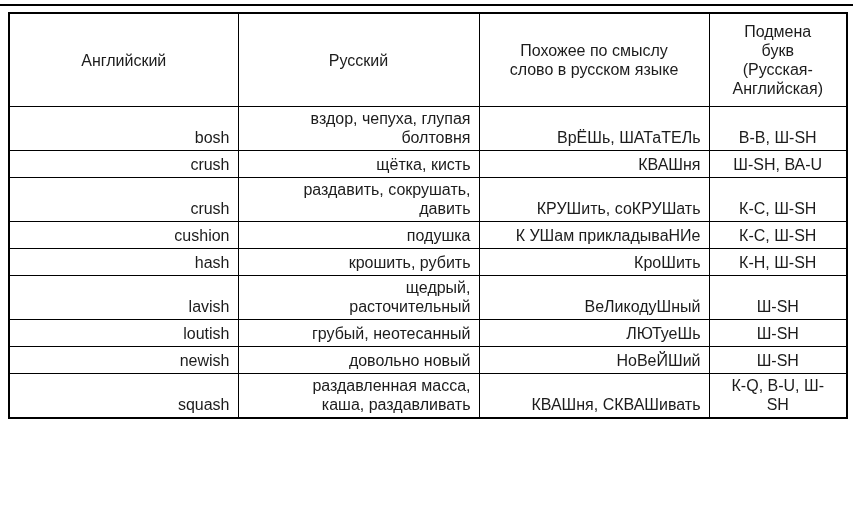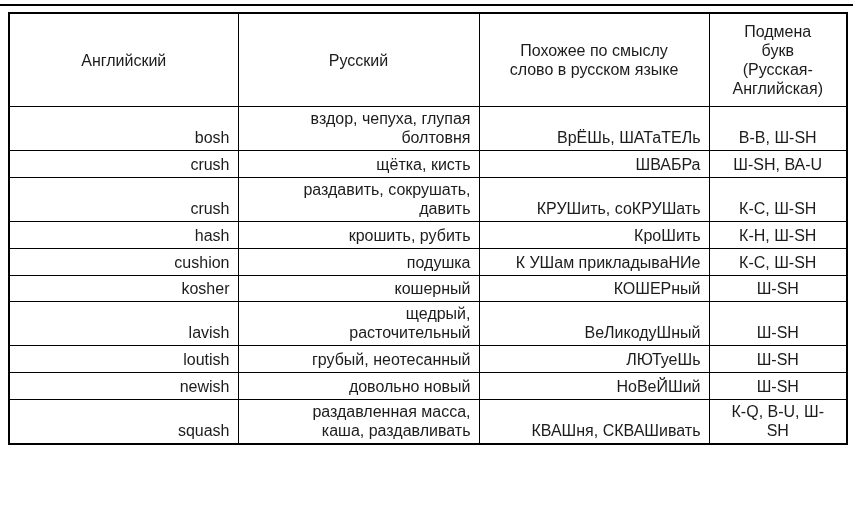--- a/index.html
+++ b/index.html
@@ -100,47 +100,41 @@
       <tr class="h39">
         <td class="col-en">bosh</td>
         <td class="col-ru">вздор, чепуха, глупая
 болтовня</td>
         <td class="col-sim">ВрЁШь, ШАТаТЕЛь</td>
         <td class="col-sub">В-B, Ш-SH</td>
       </tr>
       <tr class="h27">
         <td class="col-en">crush</td>
         <td class="col-ru">щётка, кисть</td>
-        <td class="col-sim">ШВАБРа</td>
+        <td class="col-sim">КВАШня</td>
         <td class="col-sub">Ш-SH, ВА-U</td>
       </tr>
       <tr class="h42">
         <td class="col-en">crush</td>
         <td class="col-ru">раздавить, сокрушать,
 давить</td>
         <td class="col-sim">КРУШить, соКРУШать</td>
         <td class="col-sub">К-C, Ш-SH</td>
       </tr>
       <tr class="h27">
-        <td class="col-en">hash</td>
-        <td class="col-ru">крошить, рубить</td>
-        <td class="col-sim">КроШить</td>
-        <td class="col-sub">К-H, Ш-SH</td>
-      </tr>
-      <tr class="h27">
         <td class="col-en">cushion</td>
         <td class="col-ru">подушка</td>
         <td class="col-sim">К УШам прикладываНИе</td>
         <td class="col-sub">К-C, Ш-SH</td>
       </tr>
-      <tr class="h26">
-        <td class="col-en">kosher</td>
-        <td class="col-ru">кошерный</td>
-        <td class="col-sim">КОШЕРный</td>
-        <td class="col-sub">Ш-SH</td>
+      <tr class="h27">
+        <td class="col-en">hash</td>
+        <td class="col-ru">крошить, рубить</td>
+        <td class="col-sim">КроШить</td>
+        <td class="col-sub">К-H, Ш-SH</td>
       </tr>
       <tr class="h40">
         <td class="col-en">lavish</td>
         <td class="col-ru">щедрый,
 расточительный</td>
         <td class="col-sim">ВеЛикодуШный</td>
         <td class="col-sub">Ш-SH</td>
       </tr>
       <tr class="h27">
         <td class="col-en">loutish</td>

